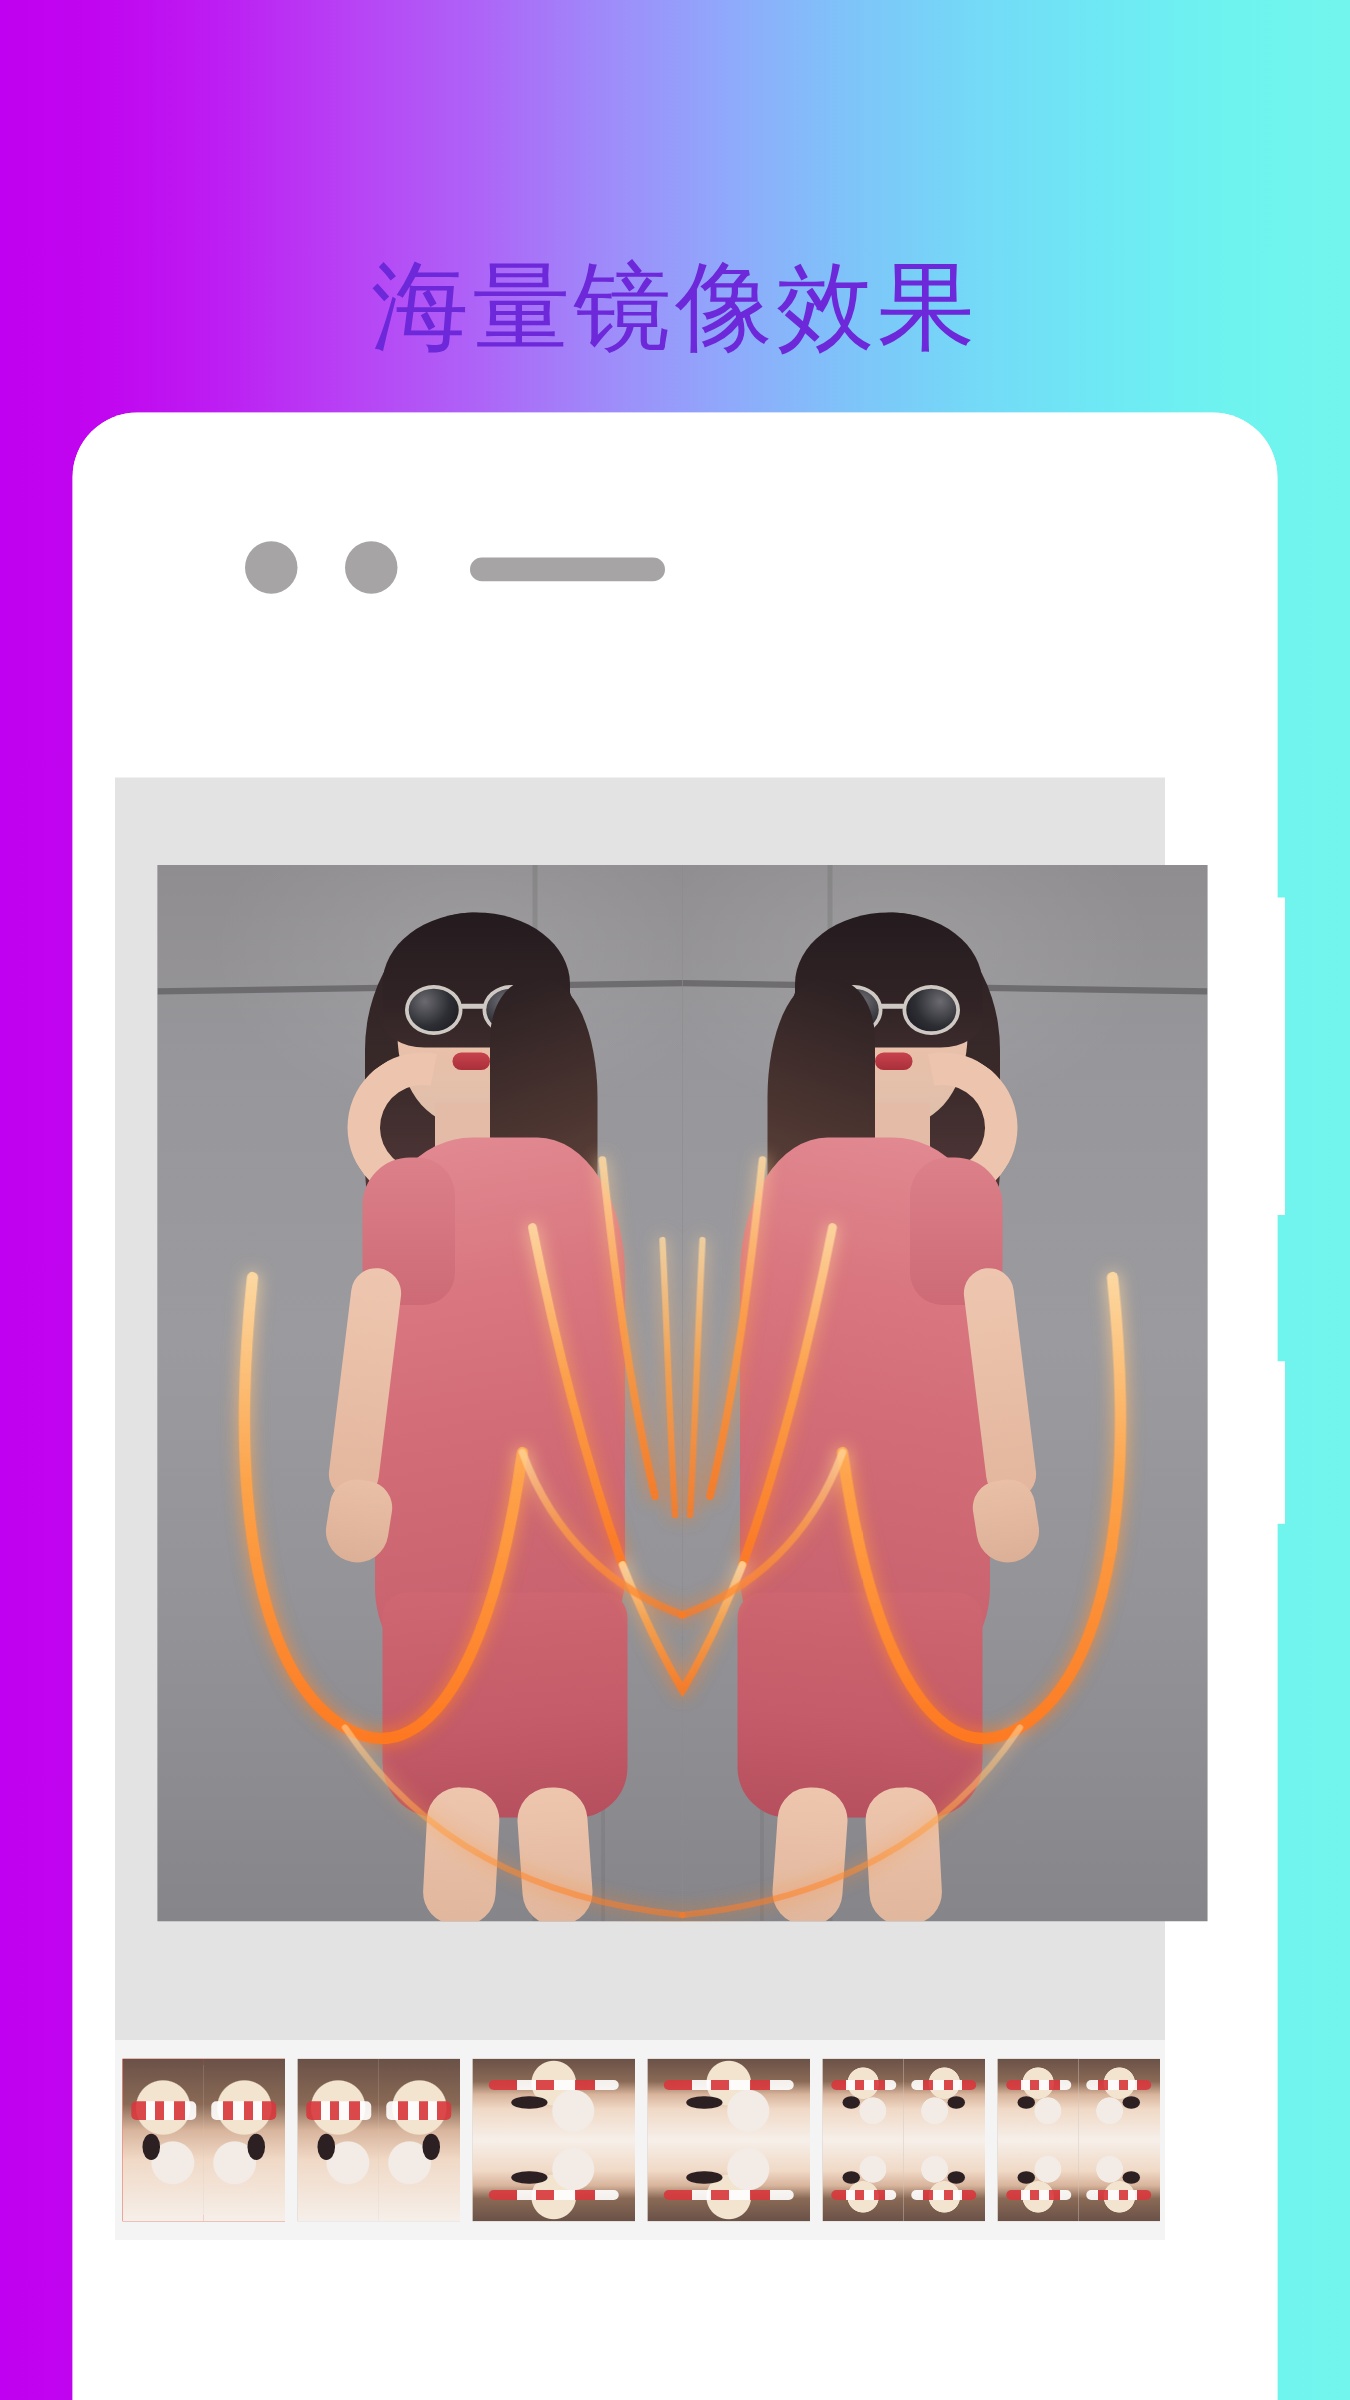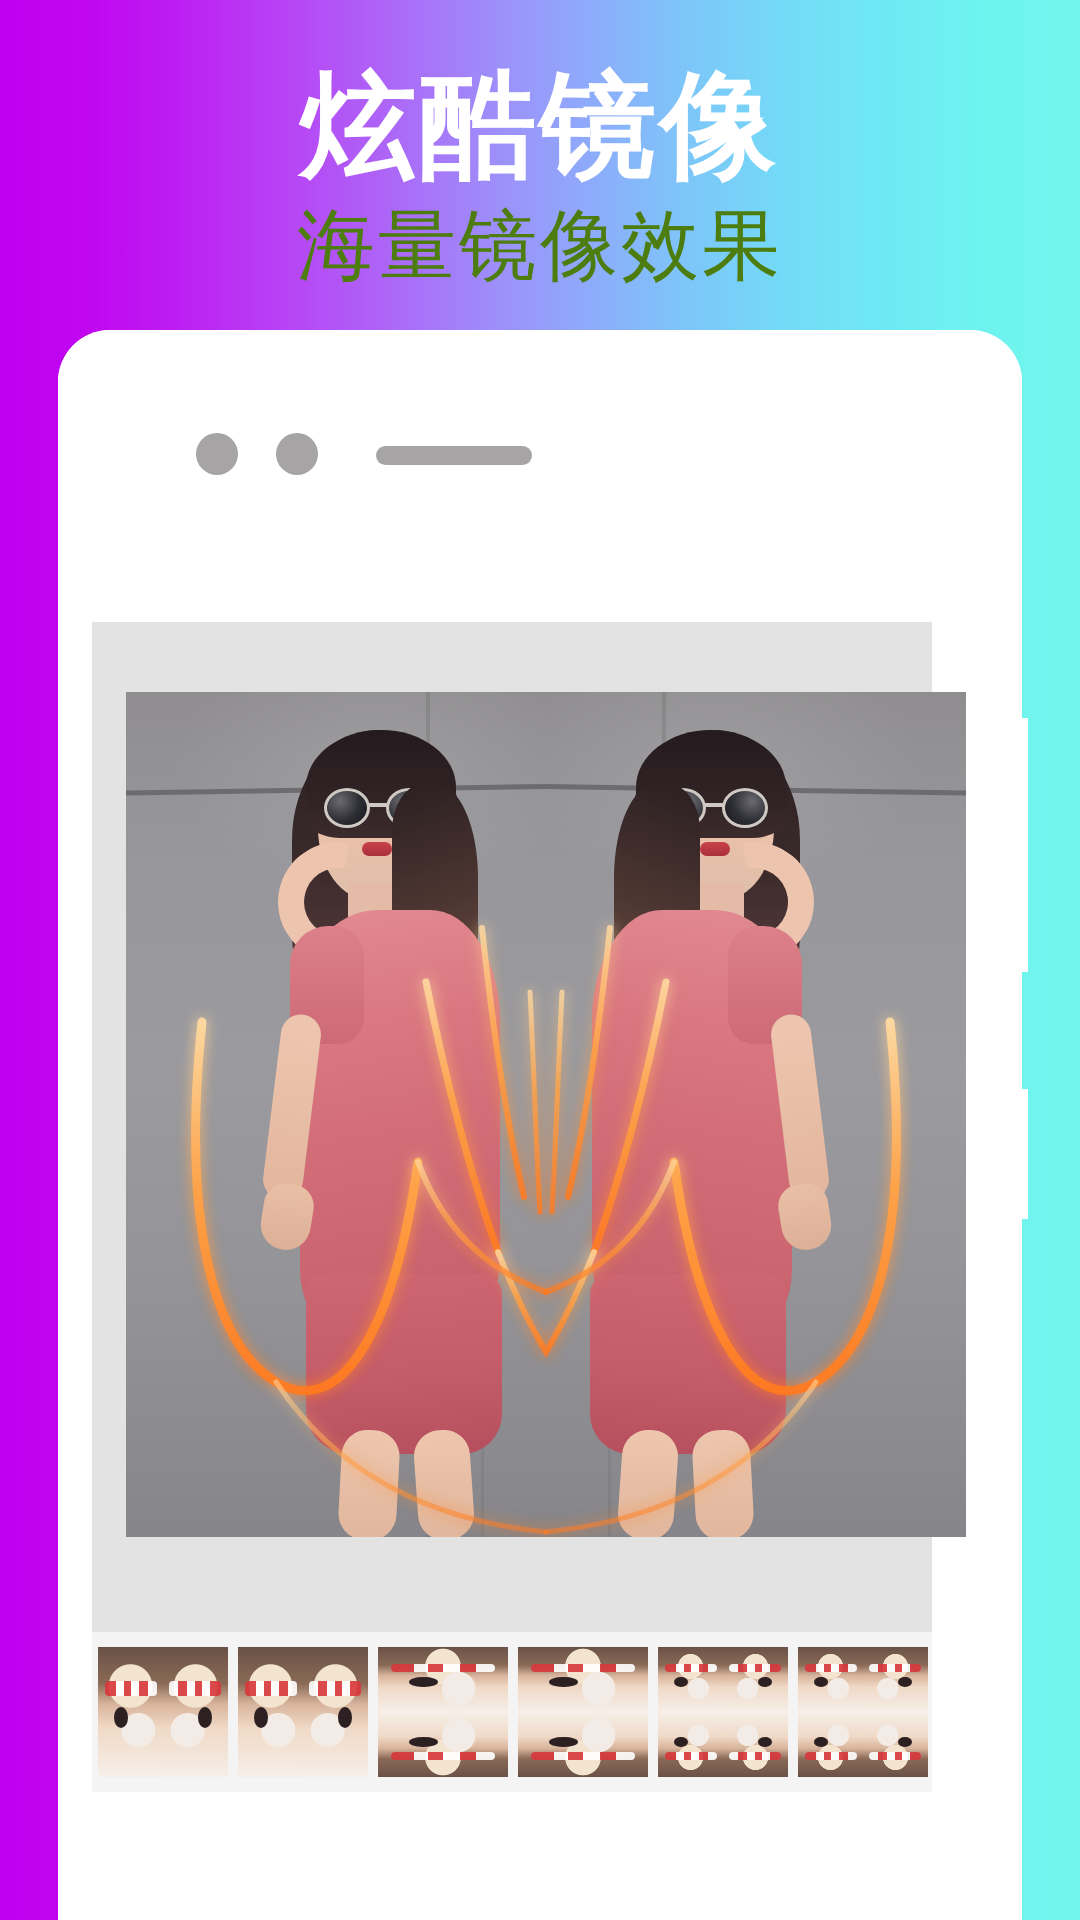--- a/index.html
+++ b/index.html
@@ -12,21 +12,21 @@
   
   .promo{position:absolute;left:0;top:0;width:1080px;height:330px;text-align:center;
          pointer-events:none;}
   .promo-title{
     position:absolute;left:0;top:66px;width:1080px;
     font-size:116px;line-height:118px;font-weight:700;color:#ffffff;
     letter-spacing:4px;
   }
   .promo-sub{
     position:absolute;left:0;top:203px;width:1080px;
-    font-size:78px;line-height:84px;font-weight:400;color:#4d7c0f;
+    font-size:78px;line-height:84px;font-weight:400;color:#6d28d9;
     letter-spacing:3px;
   }
 
   
   .phone{
     position:absolute;left:58px;top:330px;width:964px;height:1590px;
     background:#ffffff;border-top-left-radius:52px;border-top-right-radius:52px;
     overflow:hidden;
   }
   .phone-topbar{position:absolute;left:0;top:0;width:964px;height:292px;background:#ffffff;}
@@ -137,21 +137,20 @@
   .girl::after{content:"";position:absolute;left:10%;top:26%;width:80%;height:12%;
     background:linear-gradient(90deg,#d8373c 0 22%,#ffffff 22% 36%,#d8373c 36% 50%,#ffffff 50% 66%,#d8373c 66% 82%,#ffffff 82% 100%);
     opacity:.9;border-radius:4px;}
   .girl::before{content:"";position:absolute;left:24%;top:46%;width:22%;height:16%;
     background:#2d2023;border-radius:50%;box-shadow:34% 0 0 0 #2d2023;}
 </style>
 </head>
 <body>
 
 <div class="promo">
-  <div class="promo-title">炫酷镜像</div>
   <div class="promo-sub">海量镜像效果</div>
 </div>
 
 <div class="side-btn b1"></div>
 <div class="side-btn b2"></div>
 
 <div class="phone">
 
   <div class="phone-topbar">
     <div class="cam-dot d1"></div>

